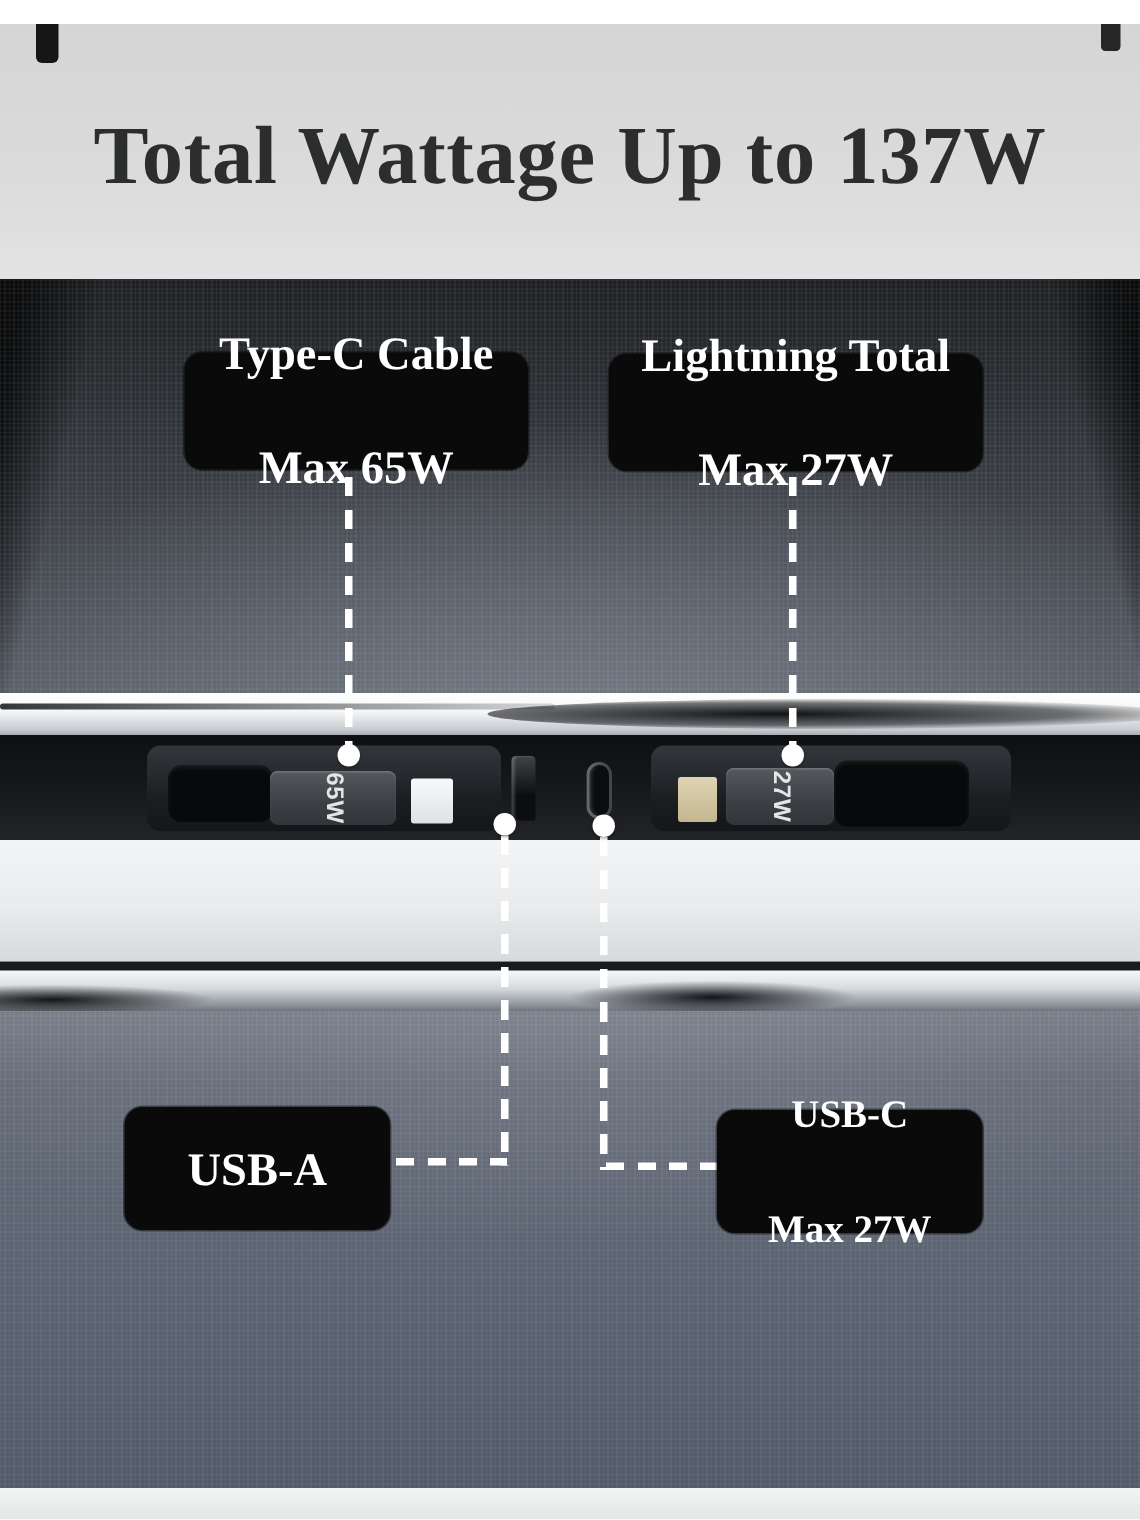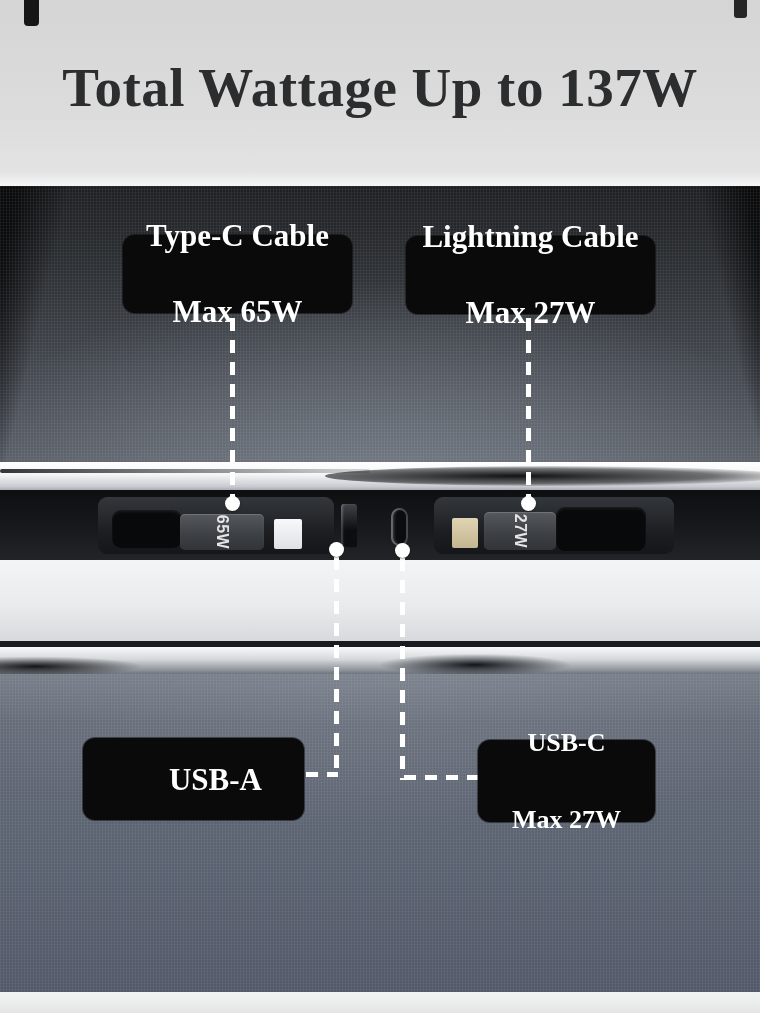--- a/index.html
+++ b/index.html
@@ -2,21 +2,21 @@
 <html><head>
 <meta charset="utf-8">
 <style>
   html,body { margin:0; padding:0; background:#fff; }
   .stage {
     position:relative; width:760px; height:1013px; overflow:hidden;
     font-family:"Liberation Serif","DejaVu Serif",serif;
   }
   
   .header {
-    position:absolute; left:0; top:0; width:760px; height:186px;
+    position:absolute; left:0; top:16px; width:760px; height:186px;
     background:linear-gradient(to bottom,#d4d5d4 0%, #dbdcdb 60%, #e2e3e2 92%, #f6f6f6 100%);
   }
   .title {
     position:absolute; left:0; top:56px; width:100%; margin:0;
     text-align:center; font-size:55px; font-weight:700; color:#2c2d2e;
     letter-spacing:0.5px; white-space:nowrap;
   }
   .corner-mark { position:absolute; background:#161616; }
   .corner-mark.left  { left:24px; top:0; width:15px; height:26px; border-radius:0 0 4px 4px; }
   .corner-mark.right { left:734px; top:0; width:13px; height:18px; border-radius:0 0 3px 3px; background:#262626; }
@@ -109,21 +109,21 @@
   .callout {
     position:absolute; background:#0a0a0a; border-radius:12px; color:#fff;
     font-weight:700; text-align:center;
     display:flex; flex-direction:column; justify-content:center;
     box-shadow:0 0 0 1px rgba(0,0,0,.45);
     gap:40px;
   }
   .callout span { display:block; }
   #label-typec     { left:123px; top:235px; width:229px; height:78px; font-size:31px; line-height:36px; }
   #label-lightning { left:406px; top:236px; width:249px; height:78px; font-size:31px; line-height:36px; }
-  #label-usba      { left:83px;  top:738px; width:177px; height:82px; font-size:31px; line-height:37px;padding-left:44px; }
+  #label-usba      { left:83px;  top:738px; width:177px; height:82px; font-size:31px; line-height:37px; }
   #label-usbc      { left:478px; top:740px; width:177px; height:82px; font-size:26px; line-height:37px; }
 
   
   .dash-v {
     position:absolute; width:5px;
     background-image:repeating-linear-gradient(to bottom,#fff 0 13px, rgba(255,255,255,0) 13px 22px);
   }
   .dash-h {
     position:absolute; height:5px;
     background-image:repeating-linear-gradient(to right,#fff 0 12px, rgba(255,255,255,0) 12px 21px);
@@ -196,21 +196,21 @@
   <div class="dot" id="dot-typec"></div>
   <div class="dot" id="dot-lightning"></div>
   <div class="dot" id="dot-usba"></div>
   <div class="dot" id="dot-usbc"></div>
 
   <div class="callout" id="label-typec">
     <span>Type-C Cable</span>
     <span>Max 65W</span>
   </div>
   <div class="callout" id="label-lightning">
-    <span>Lightning Cable</span>
+    <span>Lightning Total</span>
     <span>Max 27W</span>
   </div>
   <div class="callout" id="label-usba">
     <span>USB-A</span>
   </div>
   <div class="callout" id="label-usbc">
     <span>USB-C</span>
     <span>Max 27W</span>
   </div>
 

